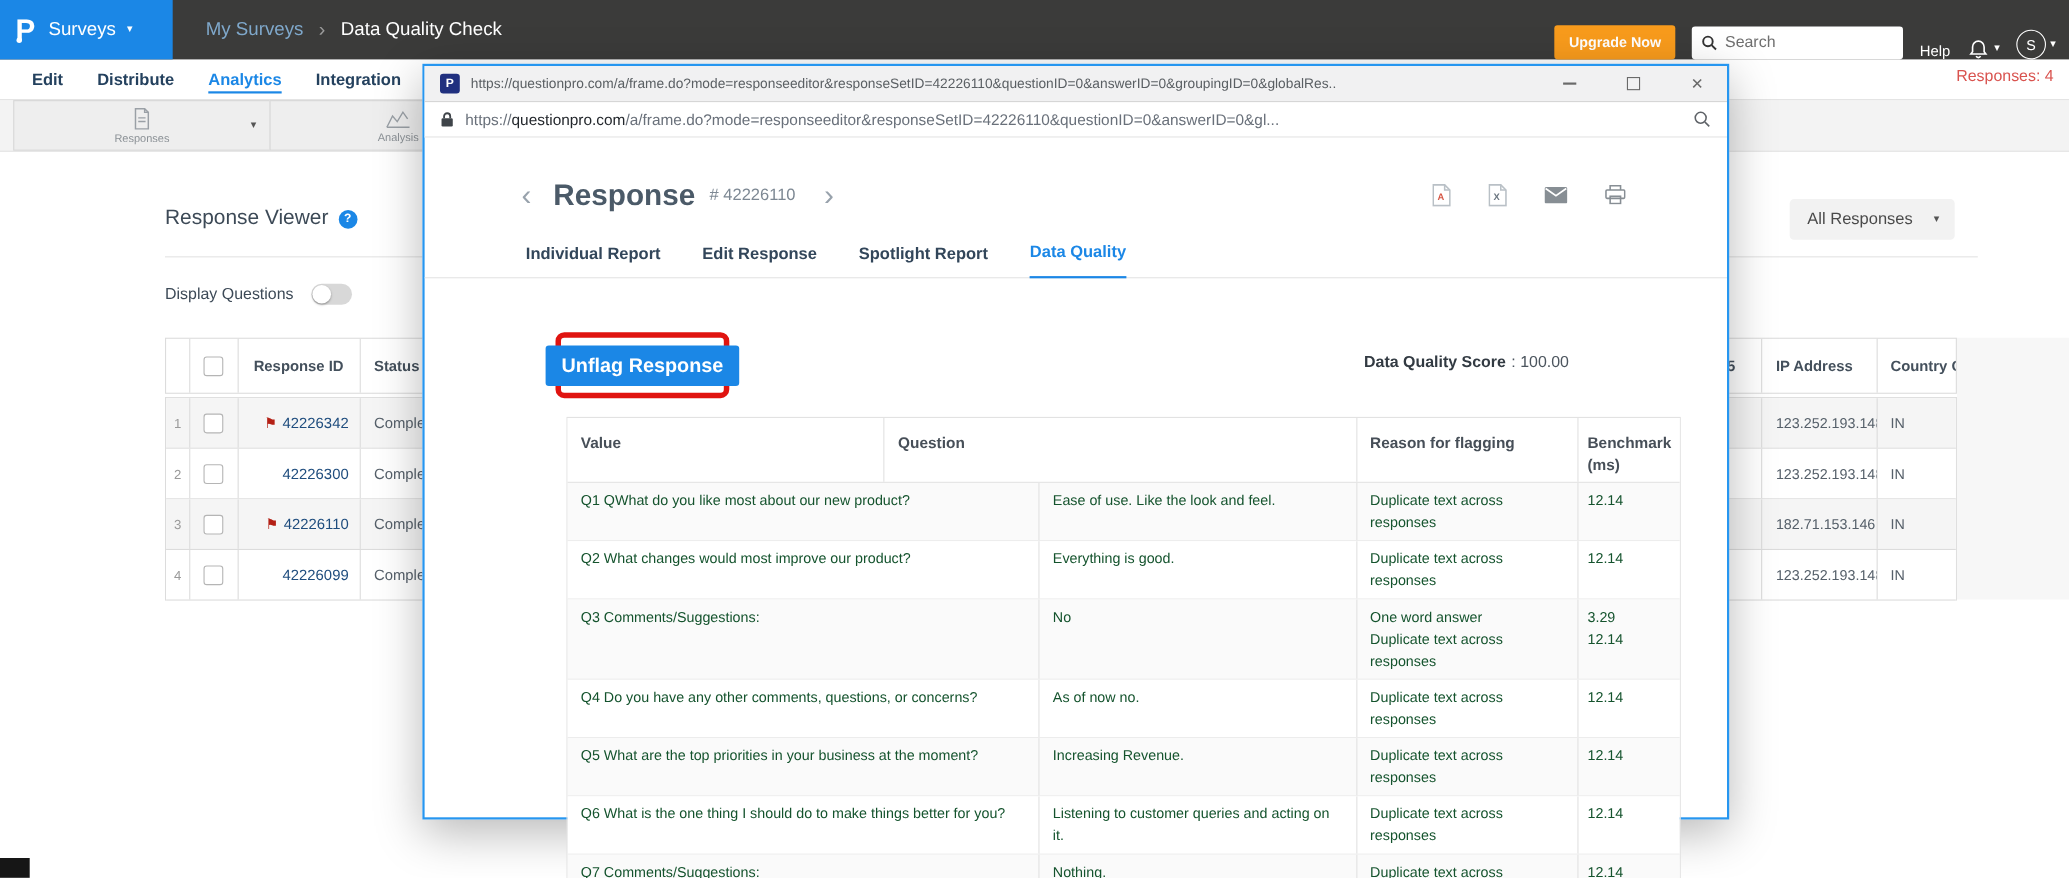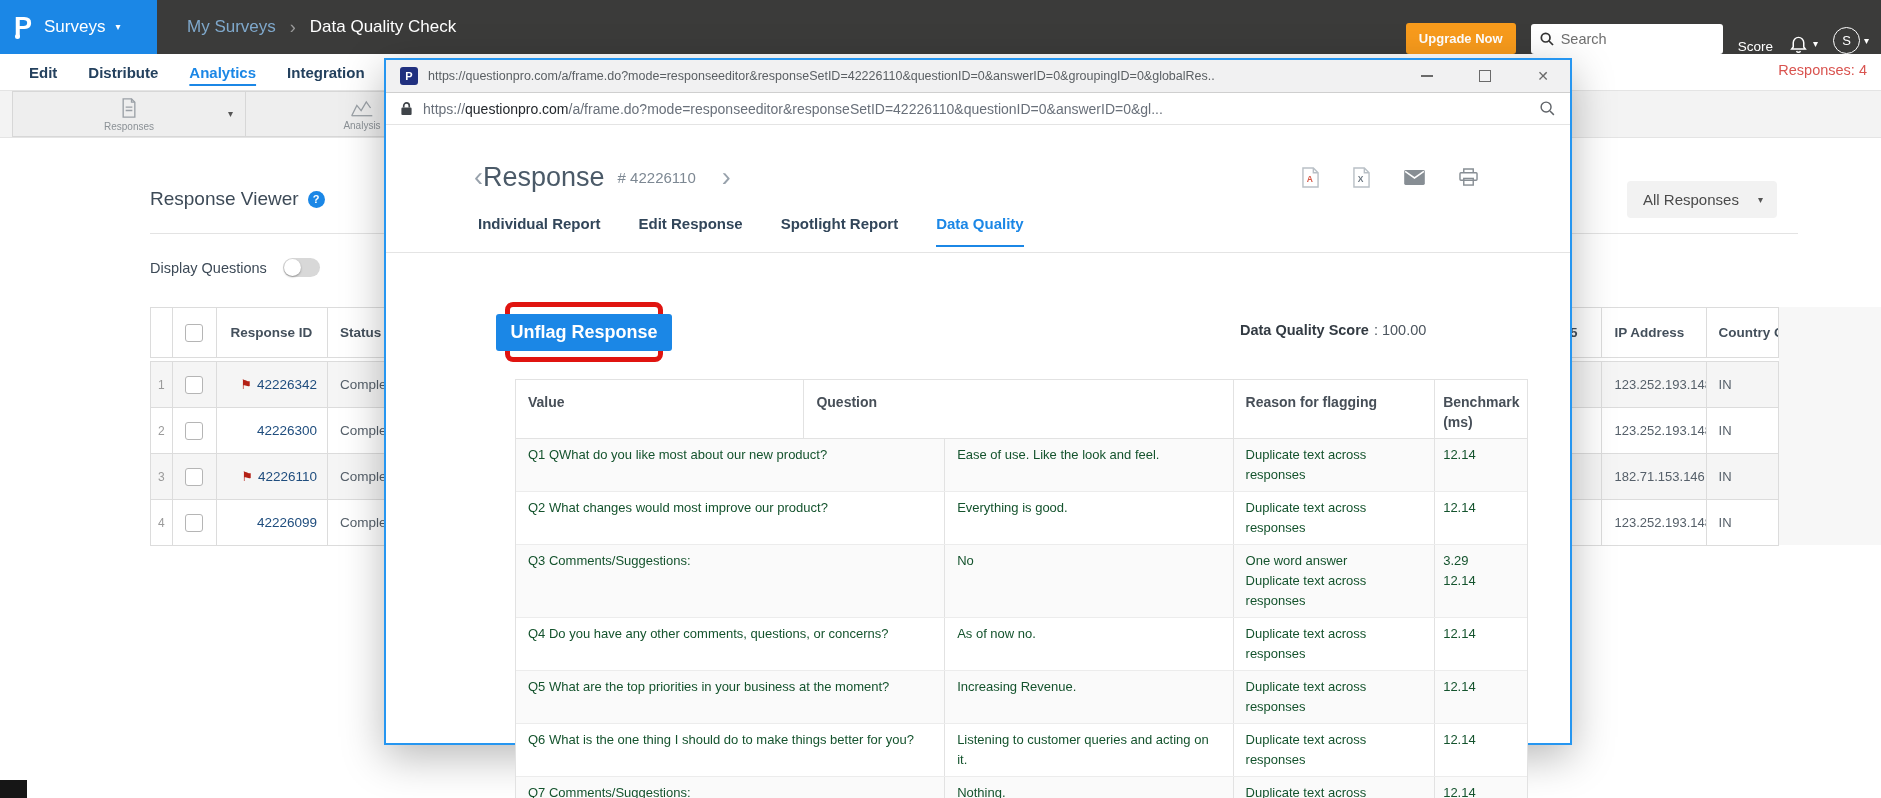--- a/index.html
+++ b/index.html
@@ -91,27 +91,27 @@
   .wc-min::before { content:""; width:12px; height:1.5px; background:#6a6a6a; display:block; }
   .wc-max::before { content:""; width:10px; height:10px; border:1.5px solid #6a6a6a; display:block; }
   .wc-close { font-size:14px; }
   .addressbar { height:32px; background:#fff; border-bottom:1px solid #e4e4e4; display:flex; align-items:center; padding:0 14px; }
   .url { margin-left:10px; font-size:14px; white-space:nowrap; overflow:hidden; width:1080px; color:#69707a; }
   .url .domain { color:#23272c; }
   .addressbar .zoom-ico { margin-left:auto; cursor:pointer; }
 
   .m-header { position:absolute; left:88px; right:92px; top:95px; height:44px; display:flex; align-items:center; }
   .chev { font-size:27px; color:#98a2ac; cursor:pointer; line-height:1; }
-  .m-title { font-size:27px; color:#4b5a68; font-weight:400; }
+  .m-title { margin-left:20px; font-size:27px; color:#4b5a68; font-weight:700; }
   .m-rid { margin-left:13px; font-size:15px; color:#7d8893; }
   .m-header .chev.right { margin-left:26px; }
   .m-icons { margin-left:auto; display:flex; align-items:center; gap:34px; }
   .m-icons .ico { cursor:pointer; display:flex; }
 
-  .m-tabs { position:absolute; left:0; right:0; top:148px; height:45px; border-bottom:1px solid #e4e4e4; display:flex; align-items:center; padding-left:92px; gap:38px; }
+  .m-tabs { position:absolute; left:0; right:0; top:148px; height:45px; border-bottom:1px solid #e4e4e4; display:flex; align-items:flex-end; padding-left:92px; gap:38px; }
   .mtab { font-size:15px; font-weight:600; color:#32465a; padding-bottom:13px; cursor:pointer; }
   .mtab.active { color:#1b87e6; border-bottom:2px solid #1b87e6; margin-bottom:-1px; }
 
   .unflag-annot { position:absolute; left:119px; top:242px; width:158px; height:60px; border:5px solid #e01410; border-radius:8px; display:flex; align-items:center; justify-content:center; }
   .unflag-btn { background:#1b87e6; color:#fff; border:none; border-radius:3px; font-size:18px; font-weight:600; padding:8px 14px; cursor:pointer; font-family:inherit; white-space:nowrap; }
   .dq-score { position:absolute; left:854px; top:262px; font-size:14.5px; display:flex; gap:5px; }
   .dq-score .lbl { font-weight:bold; color:#323a42; }
   .dq-score .val { color:#4c555e; }
 
   .dq-table { position:absolute; left:129px; top:319px; width:1013px; border:1px solid #e2e2e2; font-size:13px; }
@@ -140,21 +140,21 @@
   </div>
   <div class="topnav-right">
     <button class="upgrade-btn">Upgrade Now</button>
     <span class="search-wrap">
       <svg width="16" height="16" viewBox="0 0 24 24">
           <circle cx="10" cy="10" r="6.5" fill="none" stroke="#333" stroke-width="2.6"></circle>
           <line x1="15" y1="15" x2="21" y2="21" stroke="#333" stroke-width="2.6"></line>
         </svg>
       <input class="search-input" placeholder="Search" style="">
     </span>
-    <span class="help-label">Score</span>
+    <span class="help-label">Help</span>
     <span class="bell-wrap">
       <svg width="21" height="21" viewBox="0 0 24 24" fill="none" stroke="#fff" stroke-width="1.7">
           <path d="M18 16v-5a6 6 0 0 0-12 0v5l-1.8 2.4h15.6z"></path>
           <path d="M9.8 20.5a2.3 2.3 0 0 0 4.4 0"></path>
         </svg>
       <span class="caret">▾</span>
     </span>
     <span class="avatar-wrap">
       <span class="avatar-circle">S</span>
       <span class="caret">▾</span>

